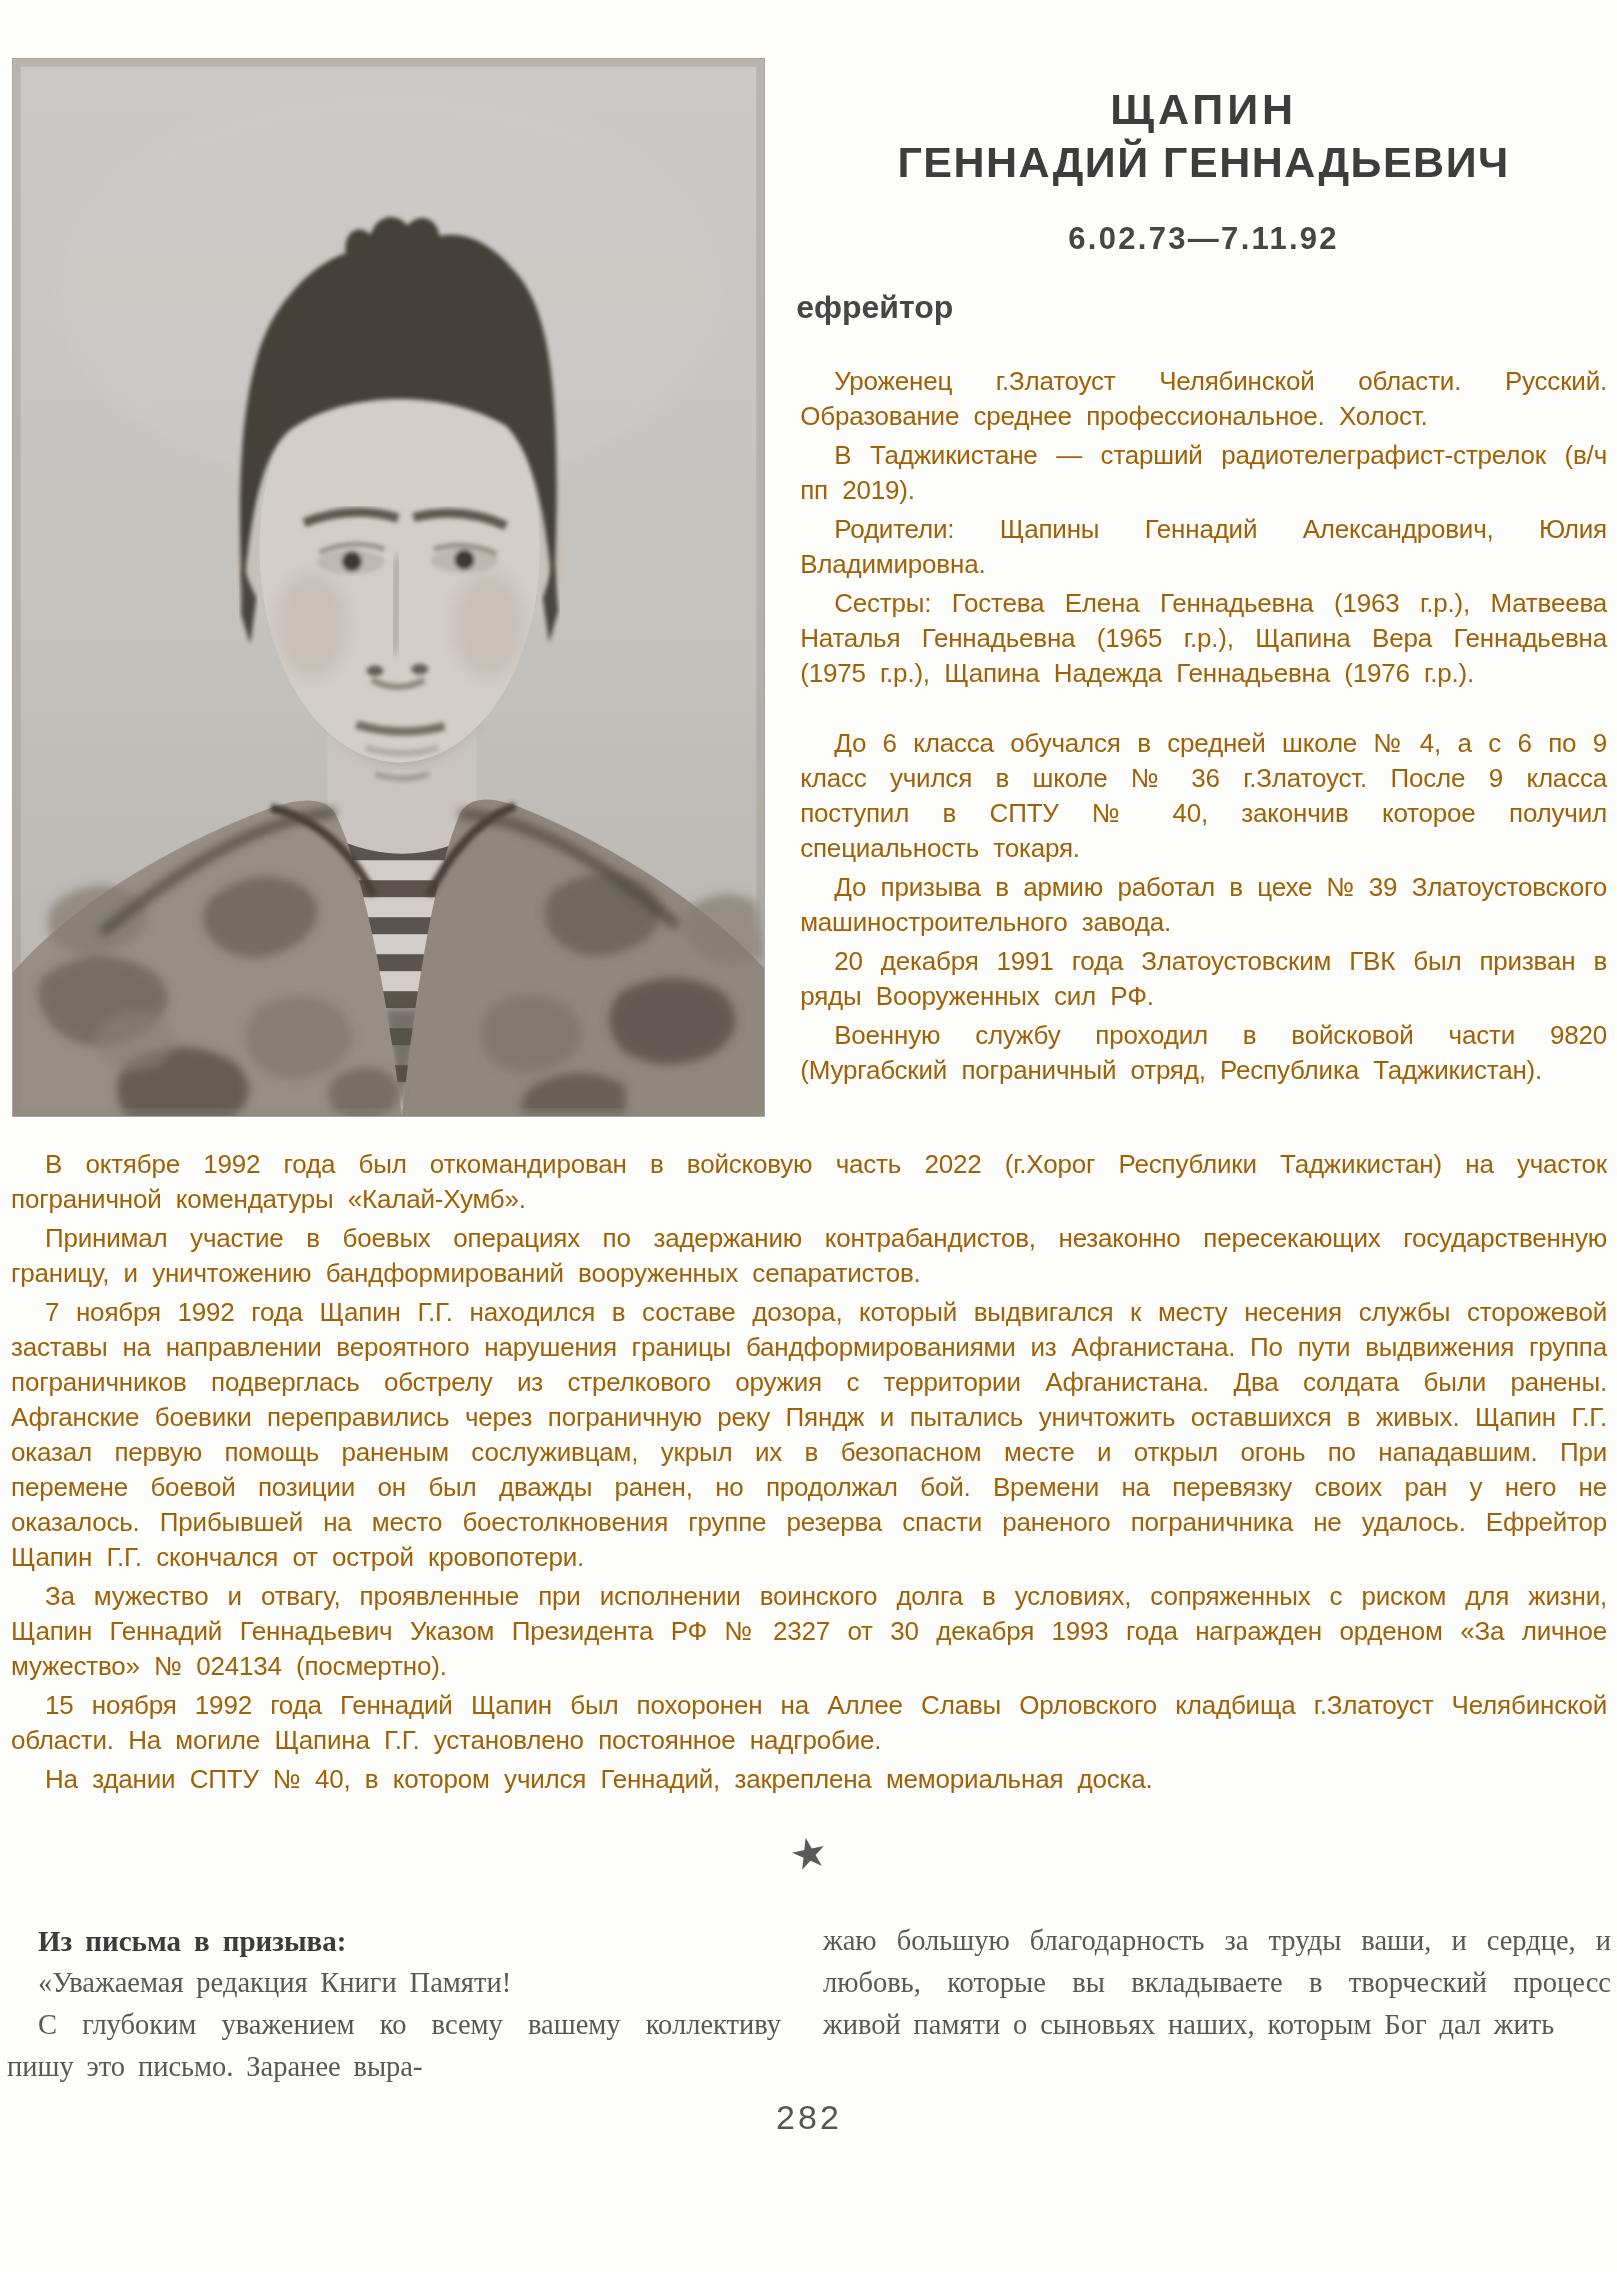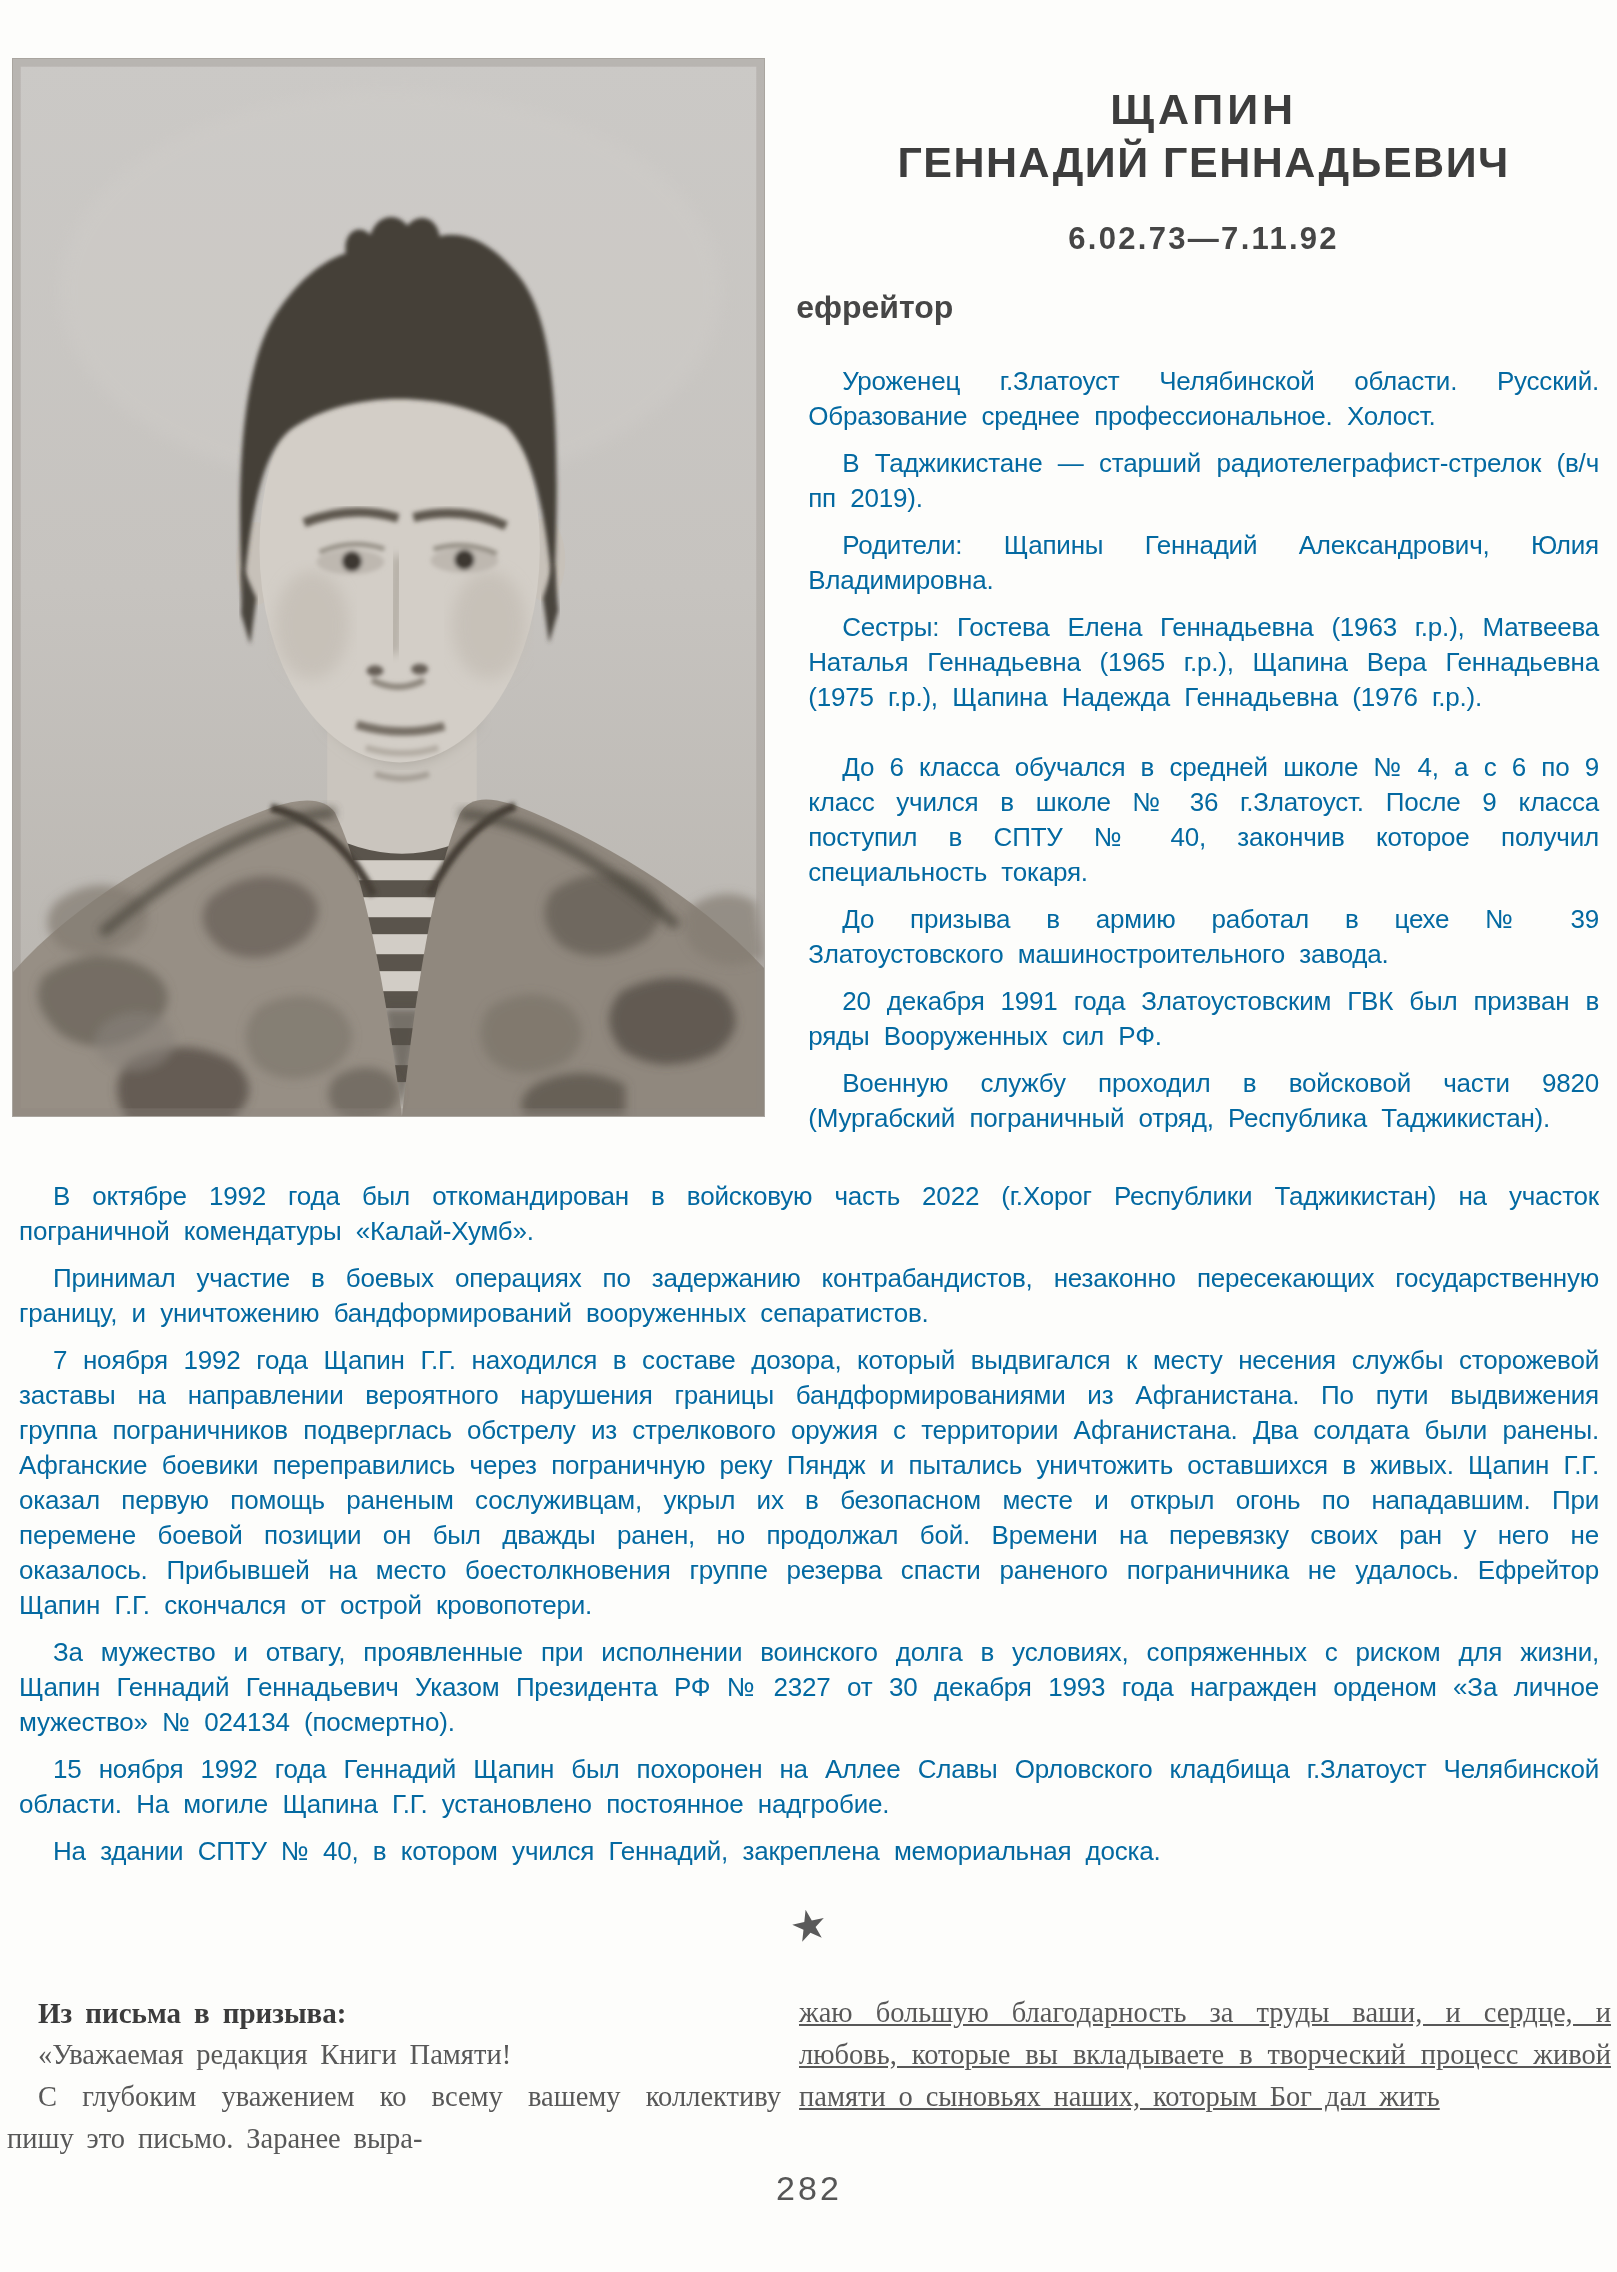--- a/index.html
+++ b/index.html
@@ -42,23 +42,23 @@
     letter-spacing: 2.3px; color: #464646;
   }
   .rank {
     margin: 34px 0 0; text-align: left;
     font-weight: 700; font-size: 32px; line-height: 35px;
     color: #464646;
   }
 
   .bio { margin-top: 39px; }
   .bio p, .full-section p {
-    margin: 12px;
+    margin: 4px;
     font-size: 26px; line-height: 35px;
-    color: #0369a1;
+    color: #a16207;
     text-align: justify;
     text-indent: 34px;
     word-spacing: 0.28em;
     letter-spacing: -0.2px;
   }
   p.gap-top { margin-top: 35px !important; }
 
   
   .full-section { margin-top: 31px; }
 
@@ -69,21 +69,21 @@
   }
   .star-divider .star-glyph { display: inline-block; transform: rotate(-12deg); }
 
   
   .letter-section {
     display: flex; margin-top: 45px;
     font-family: "Liberation Serif", serif;
     color: #585858;
   }
   .letter-left { flex: 0 0 774px; }
-  .letter-right { flex: 1; margin-left: 18px; text-decoration: underline; }
+  .letter-right { flex: 1; margin-left: 42px; }
   .letter-section p {
     margin: 0;
     font-size: 28.5px; line-height: 42px;
     text-align: justify;
     word-spacing: 0.2em;
   }
   .letter-heading {
     font-weight: 700; color: #3c3c3c;
     text-indent: 31px; font-size: 29px !important;
   }

